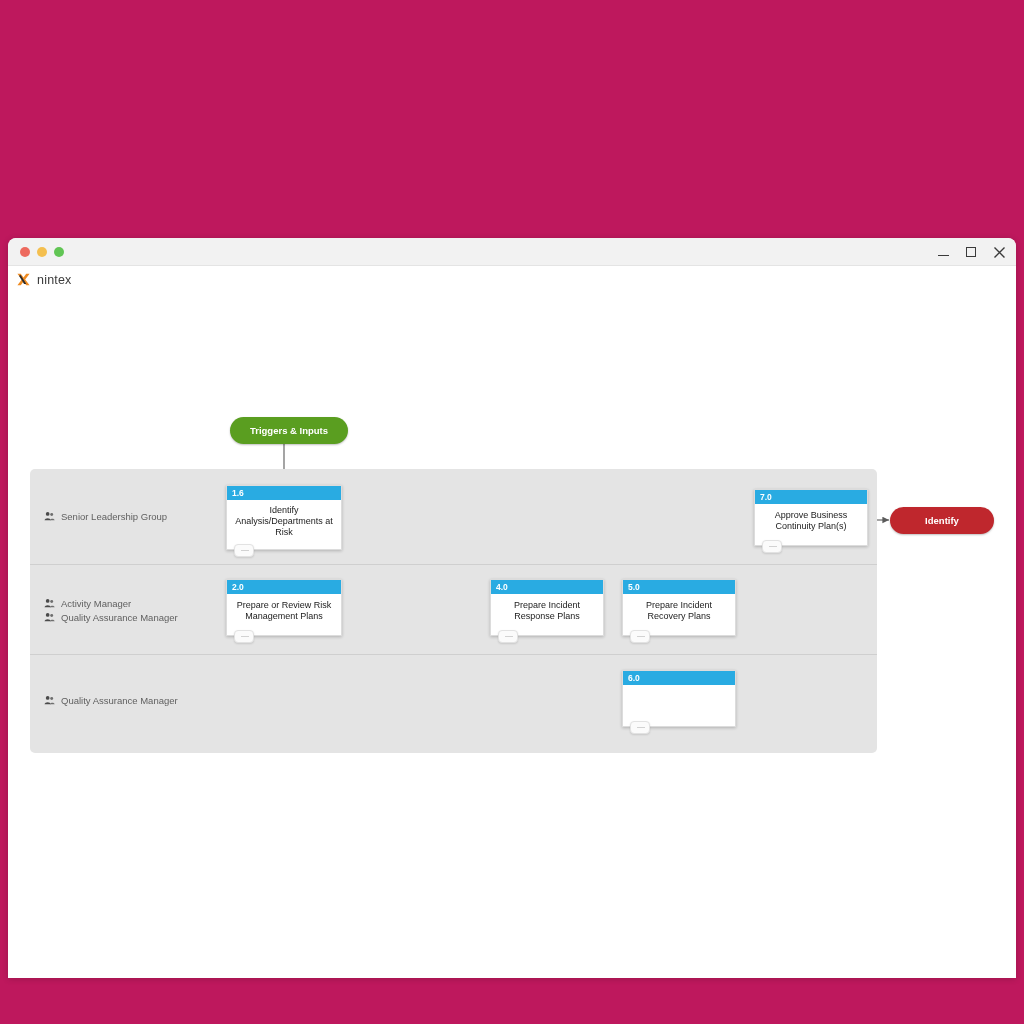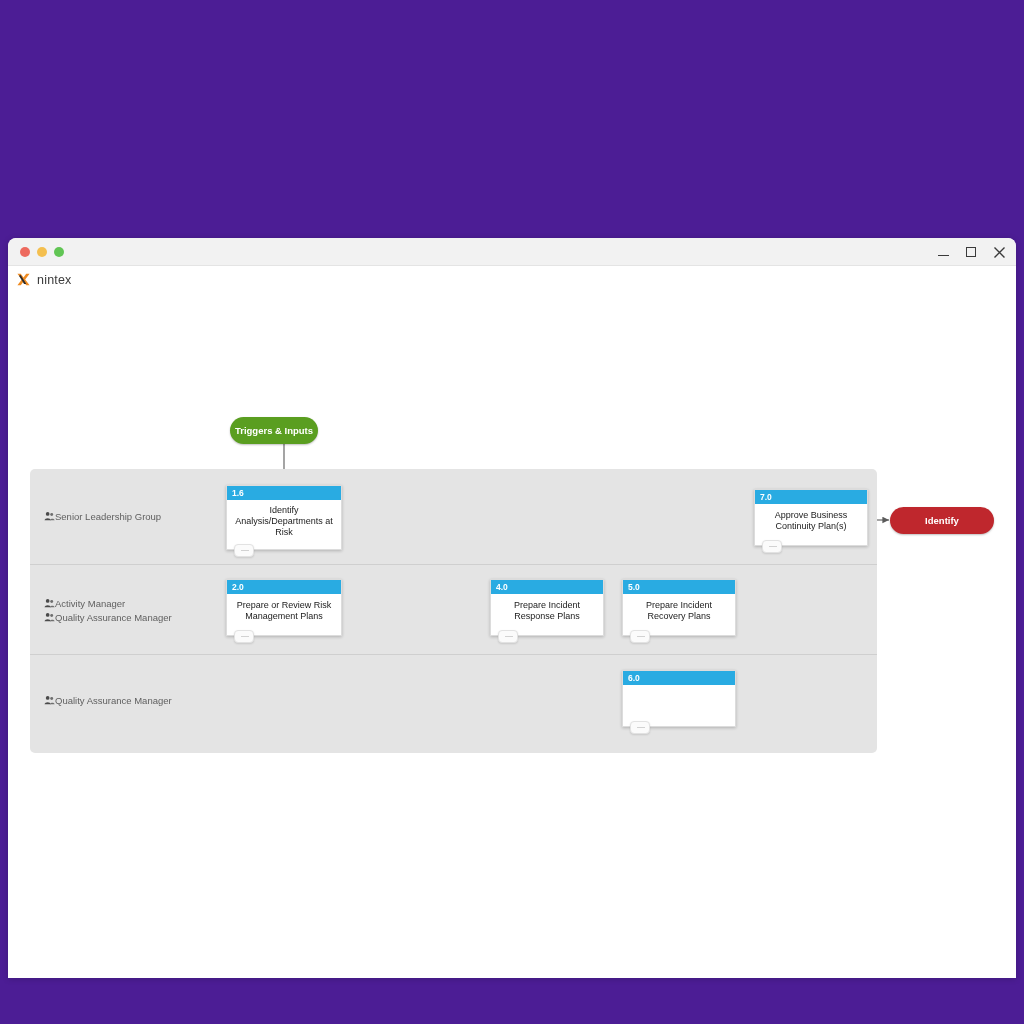--- a/index.html
+++ b/index.html
@@ -3,21 +3,21 @@
 <meta charset="utf-8">
 <style>
   * { box-sizing: border-box; margin: 0; padding: 0; }
   html, body {
     width: 1024px; height: 1024px;
     background: #ffffff;
     font-family: "Liberation Sans", sans-serif;
     overflow: hidden;
   }
 
-  #page { position: relative; width: 1024px; height: 1024px; background: #4c1d95; }
+  #page { position: relative; width: 1024px; height: 1024px; background: #be185d; }
 
   
   .window {
     position: absolute;
     left: 8px; top: 238px;
     width: 1008px; height: 740px;
     background: #ffffff;
     border-radius: 8px 8px 0 0;
     box-shadow: 0 1px 6px rgba(0,0,0,0.18);
     overflow: hidden;
@@ -57,21 +57,21 @@
   
   .lanes {
     position:absolute; left:22px; top:173px;
     width:847px; height:284px;
     background:#e4e4e4;
     border-radius:5px;
   }
   .lane-sep { position:absolute; left:0; width:847px; height:1px; background:#cfcfcf; }
   .lane-label {
     position:absolute; left:14px;
-    display:flex; align-items:center; 
+    display:flex; align-items:center; gap:6px;
     font-size: 9.5px; color:#5f5f5f; white-space:nowrap;
   }
   .lane-label .ico { width:11px; height:11px; display:block; flex:none; }
 
   
   .pill {
     position:absolute;
     display:flex; align-items:center; justify-content:center;
     border-radius: 14px;
     color:#ffffff; font-size:9.5px; font-weight:bold;
@@ -218,21 +218,21 @@
           <svg class="ico" viewBox="0 0 12 12">
             <circle cx="4" cy="3.2" r="2" fill="#4a4a4a"></circle>
               <circle cx="8.4" cy="3.8" r="1.6" fill="#6e6e6e"></circle>
             <path d="M0.6 10.2 C0.9 7.2 7.1 7.2 7.4 10.2 Z" fill="#4a4a4a"></path>
             <path d="M6.4 10.2 C6.7 7.9 11.6 7.9 11.6 10.2 Z" fill="#6e6e6e"></path>
           </svg>
           <span>Quality Assurance Manager</span>
         </div>
       </div>
 
-      <div class="pill start" style="left:222px; top:121px; width:88px; height:27px;">
+      <div class="pill start" style="left:222px; top:121px; width:118px; height:27px;">
         <span>Triggers &amp; Inputs</span>
       </div>
 
       <div class="node" style="left:218px; top:189px; width:116px; height:65px;">
         <div class="hdr">1.6</div>
         <div class="body">Identify Analysis/Departments at Risk</div>
         <div class="tab"></div>
       </div>
 
       <div class="node" style="left:218px; top:283px; width:116px; height:57px;">

